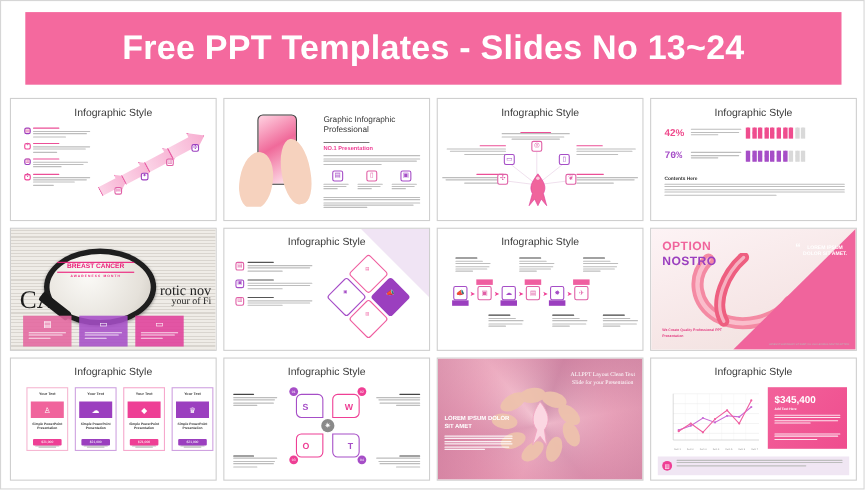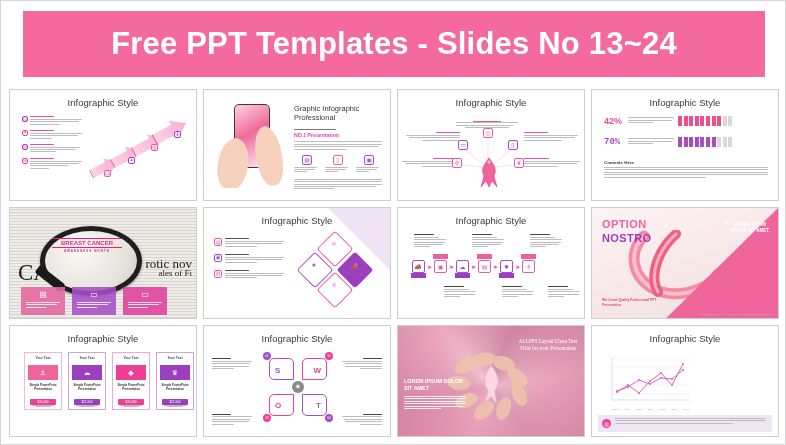--- a/index.html
+++ b/index.html
@@ -436,21 +436,21 @@
         </div>
       </div>
     </div>
 
     <div class="slide">
       <div class="slide-inner">
         <div class="news"></div>
 
         <div style="position:absolute;left:8px;top:52px;font-family:'Liberation Serif',serif;font-size:23px;color:#1a1a1a;letter-spacing:0px;">CANCER?</div>
         <div style="position:absolute;right:4px;top:48px;font-family:'Liberation Serif',serif;font-size:13px;color:#222;">rotic nov</div>
-        <div style="position:absolute;right:4px;top:60px;font-family:'Liberation Serif',serif;font-size:9px;color:#222;">ales of Fi</div>
+        <div style="position:absolute;right:4px;top:60px;font-family:'Liberation Serif',serif;font-size:9px;color:#222;">your of Fi</div>
 
         <div class="glass" style="left:30px;top:18px;width:92px;height:60px;"></div>
         <div style="position:absolute;left:24px;top:66px;width:32px;height:9px;background:#1a1a1a;transform:rotate(38deg);border-radius:2px;"></div>
         <div style="position:absolute;left:42px;top:30px;width:70px;text-align:center;font-size:6px;font-weight:bold;color:#ec1f7a;border-top:1px solid #ec1f7a;border-bottom:1px solid #ec1f7a;padding:1px 0;">BREAST CANCER</div>
         <div style="position:absolute;left:42px;top:41px;width:70px;text-align:center;font-size:3px;font-weight:bold;color:#ec1f7a;letter-spacing:1px;">AWARENESS MONTH</div>
 
         <div style="position:absolute;left:11px;bottom:3px;width:44px;height:28px;background:rgba(228,102,159,.88);">
           <div style="text-align:center;color:#fff;font-size:8px;margin-top:3px;">▤</div>
           <div class="fakelines" style="margin:3px 5px;">
               <span style="background:#fff;opacity:.8"></span>
@@ -843,20 +843,35 @@
             <span class="glabel" style="position:static">Item 1</span>
             <span class="glabel" style="position:static">Item 2</span>
             <span class="glabel" style="position:static">Item 3</span>
             <span class="glabel" style="position:static">Item 4</span>
             <span class="glabel" style="position:static">Item 5</span>
             <span class="glabel" style="position:static">Item 6</span>
             <span class="glabel" style="position:static">Item 7</span>
           </div>
         </div>
 
+        <div class="kpi" style="left:106px;top:26px;width:72px;height:56px;">
+          <div class="amt">$345,400</div>
+          <div class="sub">Add Text Here</div>
+          <div class="bd fakelines" style="top:25px;">
+            <span style="background:#fff;opacity:.85;width:100%"></span>
+              <span style="background:#fff;opacity:.85;width:100%"></span>
+              <span style="background:#fff;opacity:.85;width:96%"></span>
+              <span style="background:#fff;opacity:.85;width:55%"></span>
+          </div>
+          <div class="bd fakelines" style="top:42px;">
+            <span style="background:#fff;opacity:.85;width:100%"></span>
+              <span style="background:#fff;opacity:.85;width:96%"></span>
+              <span style="background:#fff;opacity:.85;width:65%"></span>
+          </div>
+        </div>
 
         <div class="footbar">
           <div style="position:absolute;left:4px;top:4px;width:9px;height:9px;border-radius:50%;background:#ee3f95;color:#fff;font-size:5px;display:flex;align-items:center;justify-content:center;">▥</div>
           <div class="fakelines" style="margin:3px 6px 0 17px;">
             <span style="width:100%"></span>
               <span style="width:100%"></span>
               <span style="width:78%"></span>
           </div>
         </div>
       </div>

